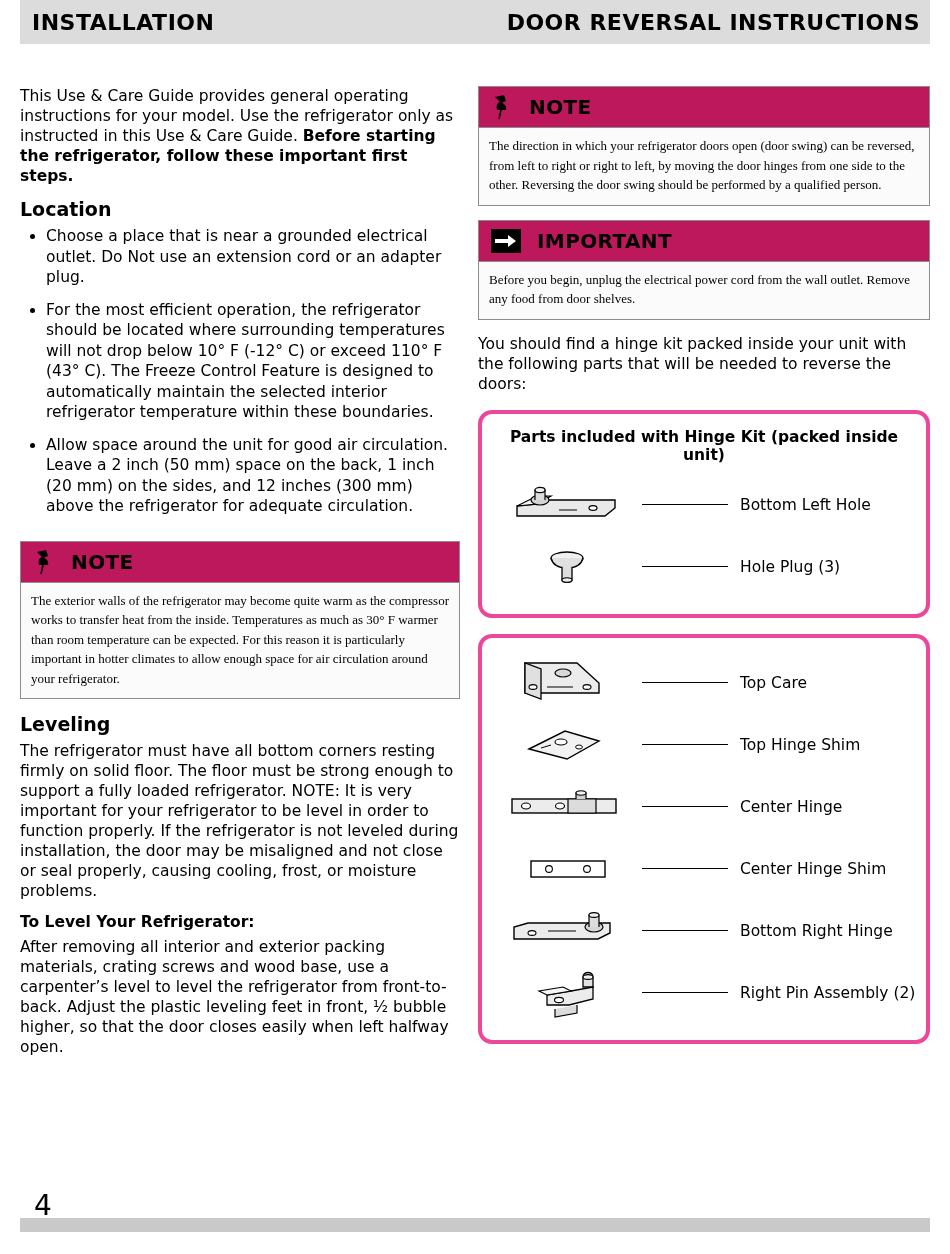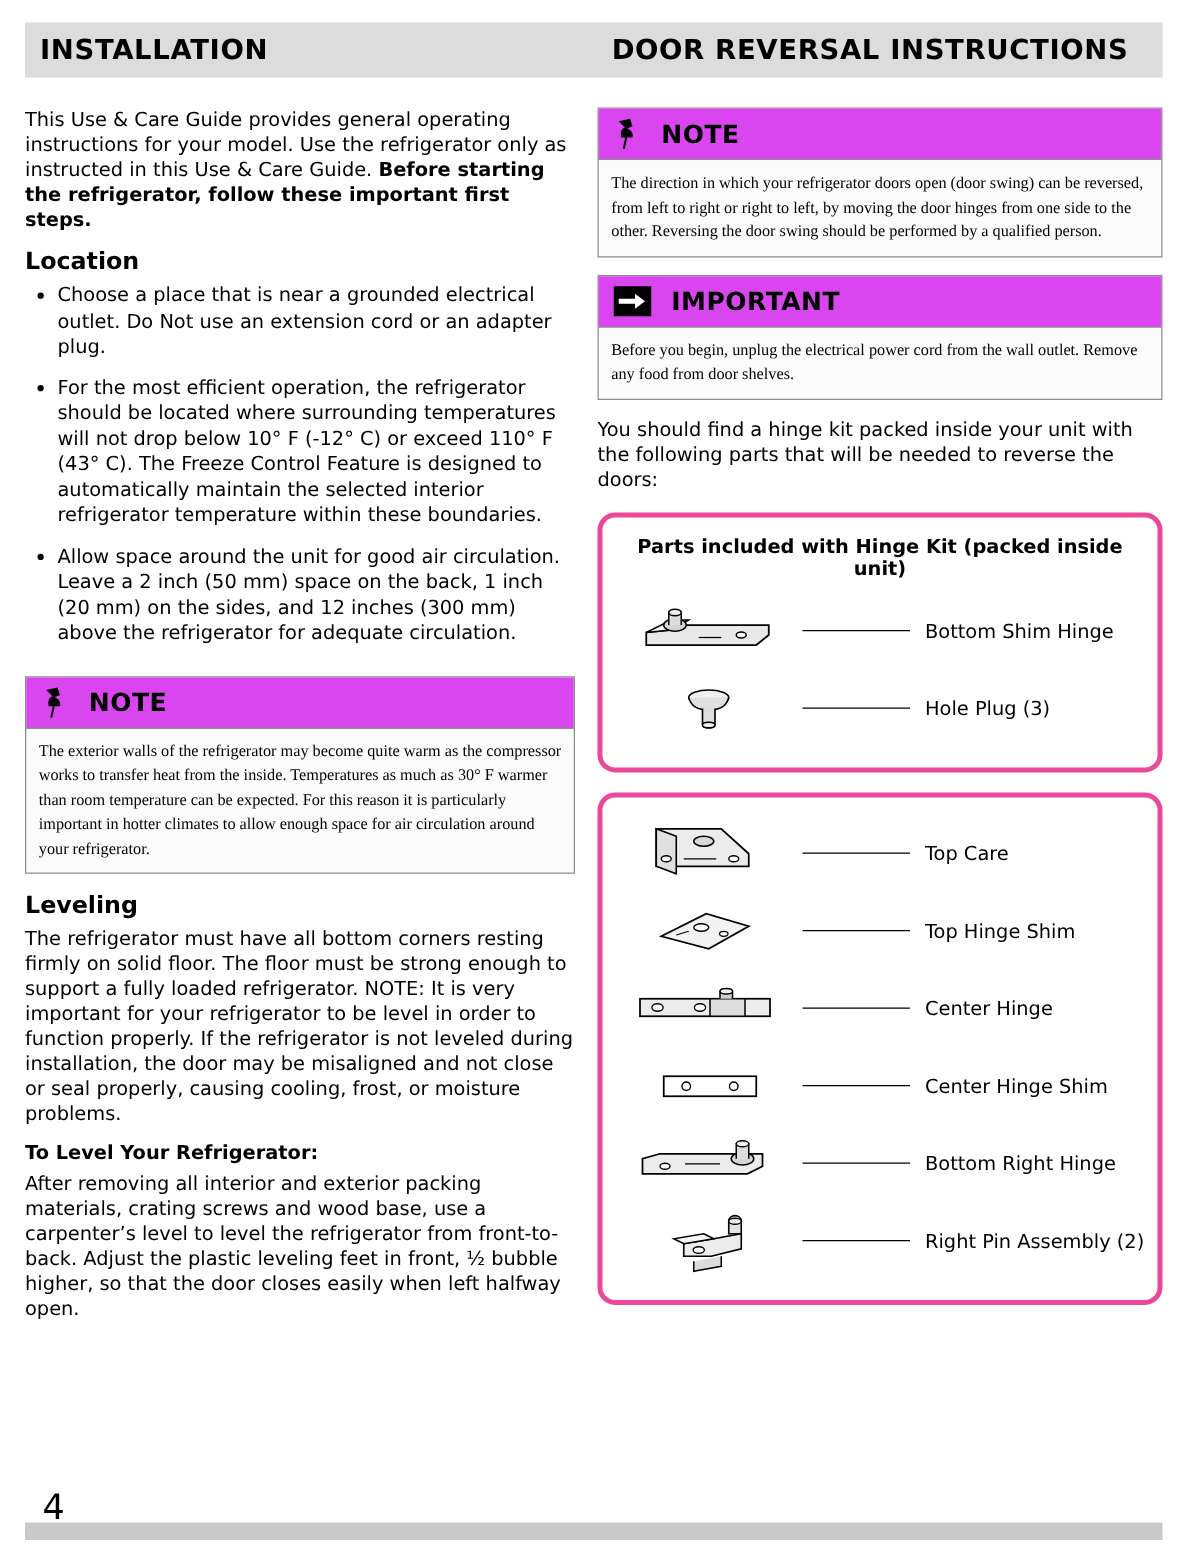--- a/index.html
+++ b/index.html
@@ -21,39 +21,39 @@
     width: 950px;
     height: 1254px;
     box-sizing: border-box;
     padding: 0;
   }
 
   
   .header-bar {
     position: absolute;
     left: 20px;
-    top: 18px;
+    top: 0;
     width: 910px;
     height: 44px;
     background: #dcdcdc;
     display: flex;
     align-items: center;
   }
   .header-left {
     font-size: 22px;
     font-weight: bold;
     letter-spacing: 0.5px;
     padding-left: 12px;
     width: 440px;
   }
   .header-right {
     font-size: 22px;
     font-weight: bold;
     letter-spacing: 0.5px;
-    text-align: center;
+    text-align: right;
     flex: 1;
     padding-right: 10px;
   }
 
   
   .col-left {
     position: absolute;
     left: 20px;
     top: 86px;
     width: 440px;
@@ -93,21 +93,21 @@
     margin-bottom: 12px;
   }
 
   
   .callout {
     margin: 14px 0 14px 0;
     border: 1px solid #8c8c8c;
     background: #fbfbfb;
   }
   .callout-head {
-    background: #d946ef;
+    background: #be185d;
     height: 40px;
     display: flex;
     align-items: center;
     padding-left: 12px;
     border-bottom: 1px solid #8c8c8c;
   }
   .callout-head .label {
     font-size: 20px;
     font-weight: bold;
     margin-left: 16px;
@@ -275,21 +275,21 @@
             <ellipse cx="33" cy="16" rx="9" ry="5" fill="#d4d4d4" stroke="#000" stroke-width="1.2"></ellipse>
             <path d="M28 16 L28 6 L38 6 L38 16" fill="#dcdcdc" stroke="#000" stroke-width="1.2"></path>
             <ellipse cx="33" cy="6" rx="5" ry="2.6" fill="#f0f0f0" stroke="#000" stroke-width="1.2"></ellipse>
             <ellipse cx="86" cy="24" rx="4" ry="2.4" fill="#fff" stroke="#000" stroke-width="1.2"></ellipse>
             <path d="M52 26 L70 26" stroke="#000" stroke-width="1"></path>
           </svg>
         </div>
         <div class="part-leader">
             <span class="leader-line"></span>
           </div>
-        <div class="part-label">Bottom Shim Hinge</div>
+        <div class="part-label">Bottom Left Hole</div>
       </div>
 
 
       <div class="part-row">
         <div class="part-figure">
           <svg width="120" height="46" viewBox="0 0 120 46">
             <ellipse cx="60" cy="14" rx="16" ry="6" fill="#f0f0f0" stroke="#000" stroke-width="1.3"></ellipse>
             <path d="M44 14 C46 22 52 24 60 24 C68 24 74 22 76 14" fill="#e0e0e0" stroke="#000" stroke-width="1.3"></path>
             <path d="M55 23 L55 36 C55 39 65 39 65 36 L65 23" fill="#dedede" stroke="#000" stroke-width="1.3"></path>
             <ellipse cx="60" cy="36" rx="5" ry="2.2" fill="#eee" stroke="#000" stroke-width="1.1"></ellipse>

